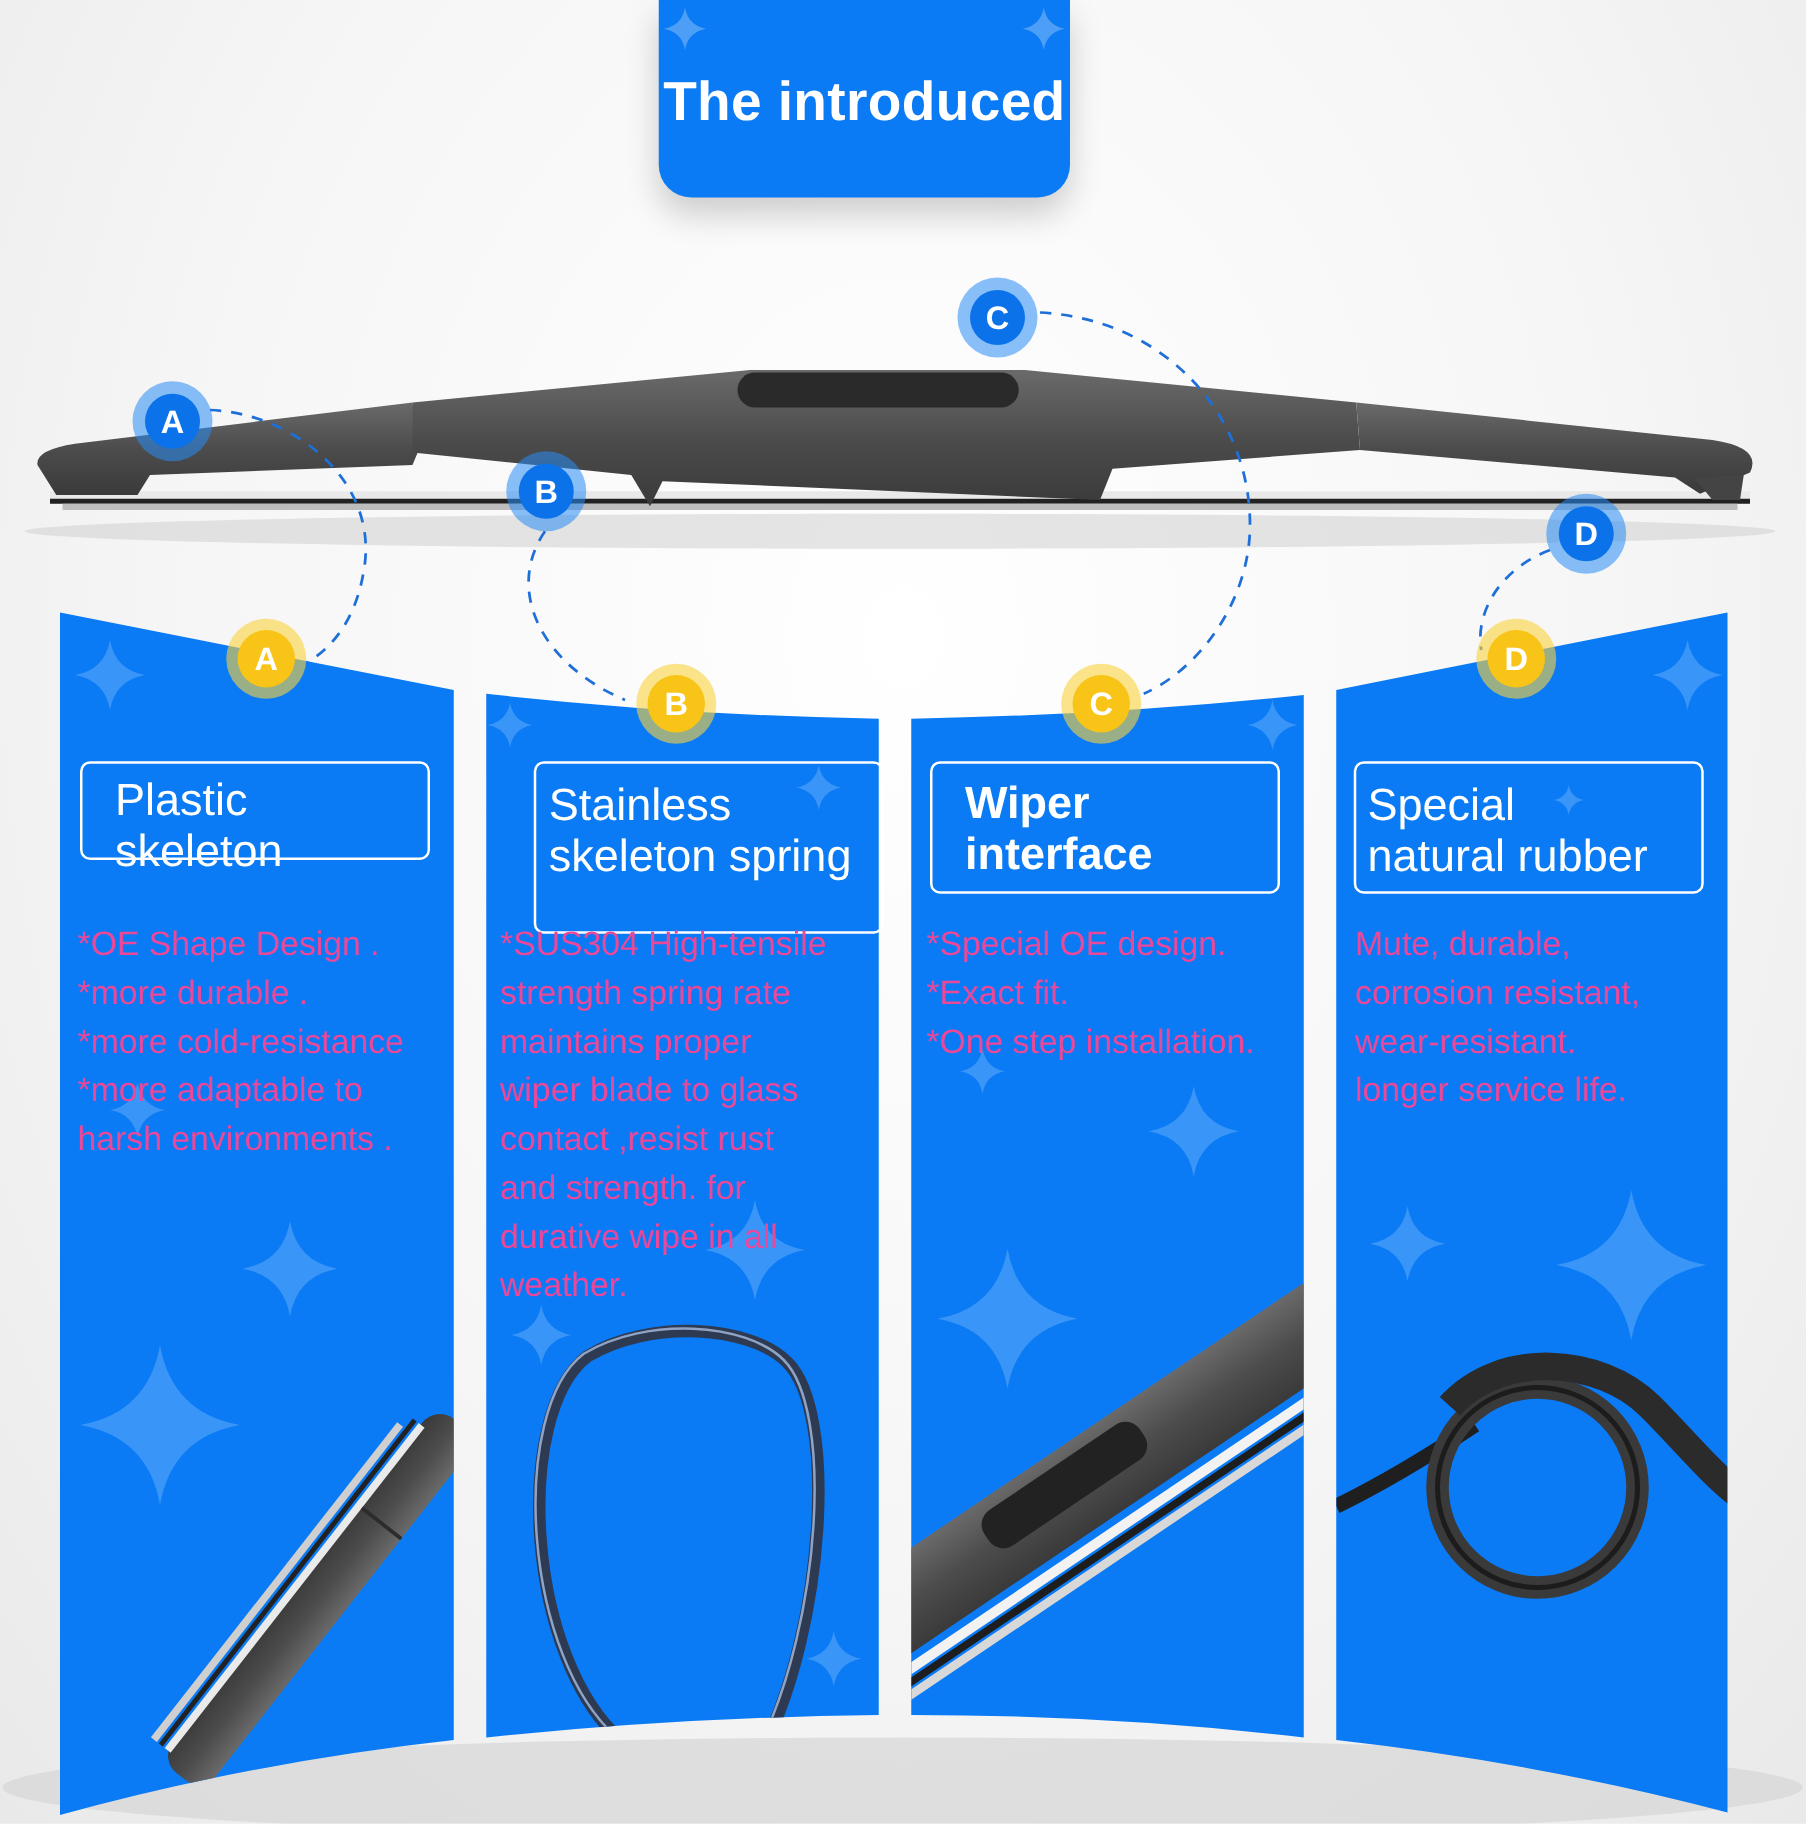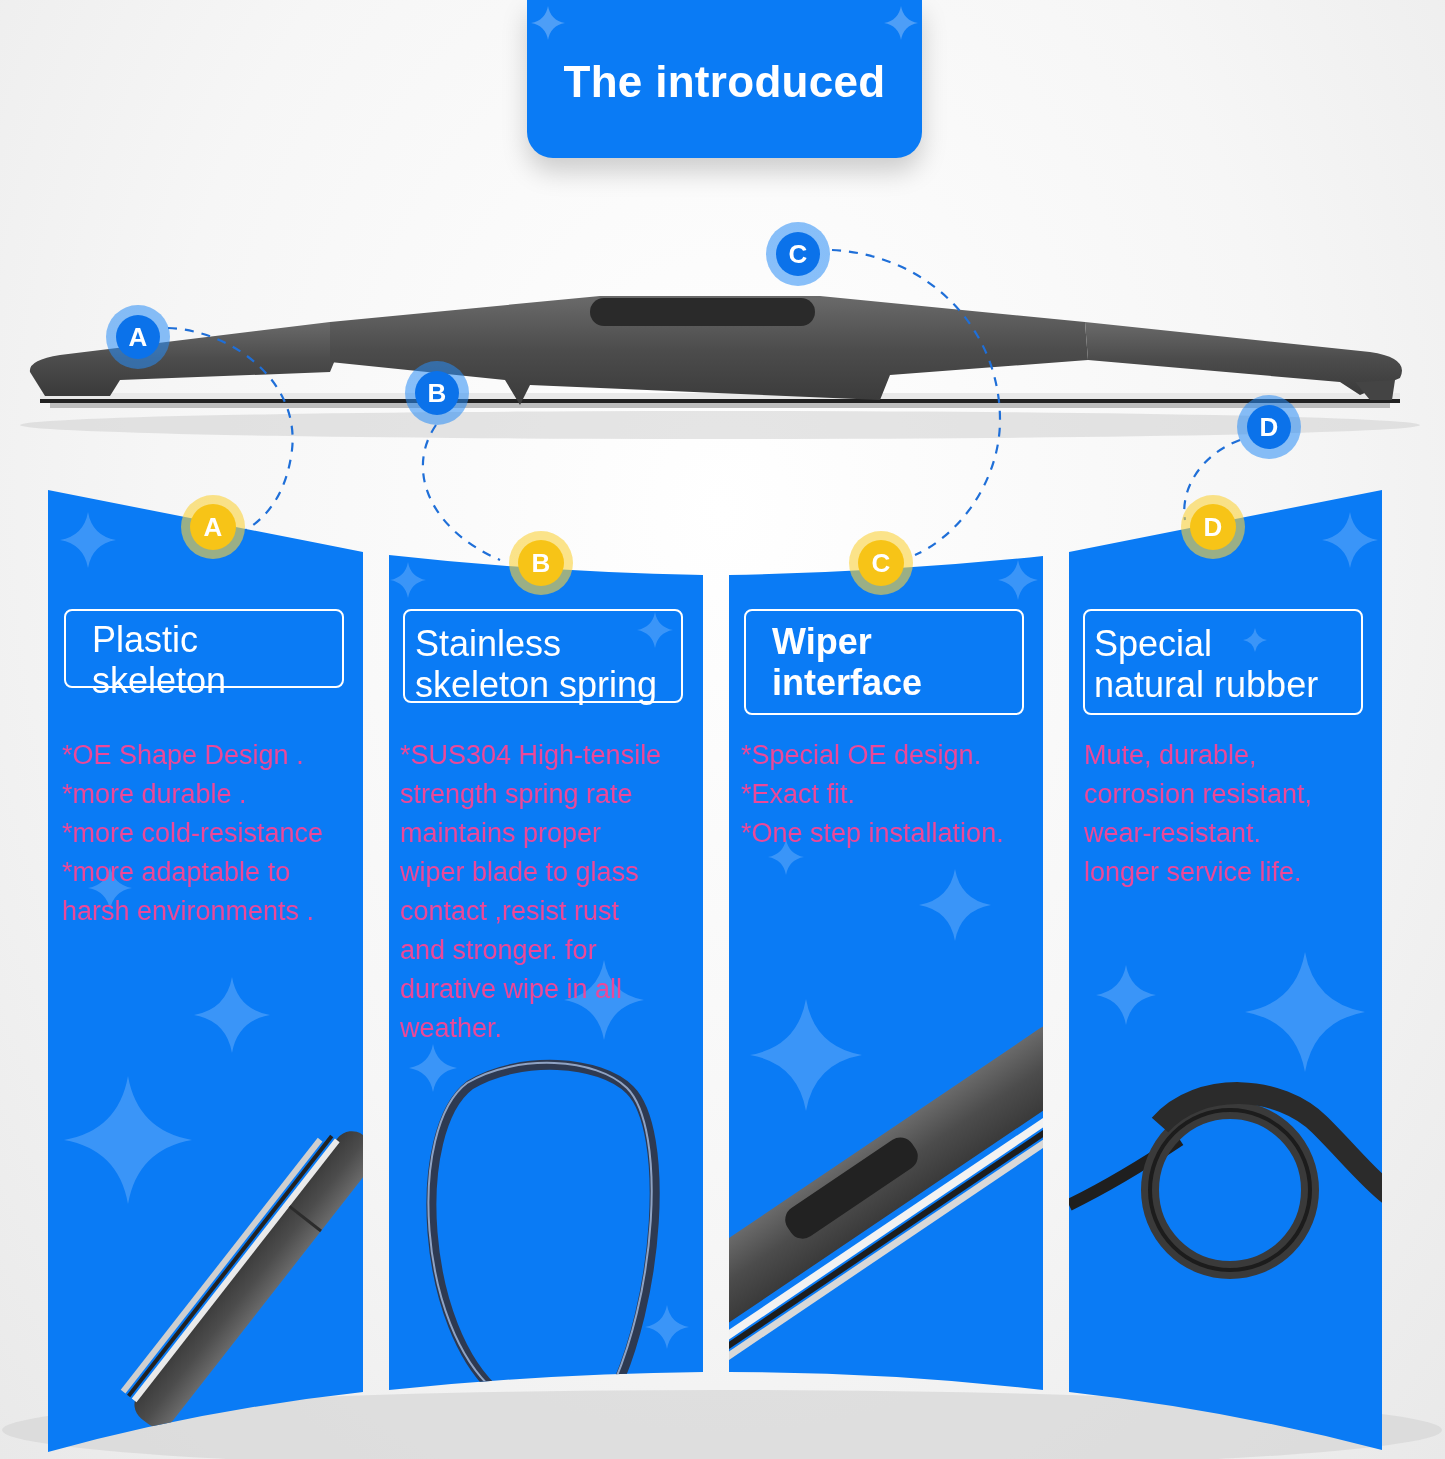--- a/index.html
+++ b/index.html
@@ -2,21 +2,21 @@
 <html><head>
 <meta charset="utf-8">
 <style>
   html, body { margin: 0; padding: 0; }
   body {
     width: 1445px; height: 1459px; position: relative; overflow: hidden;
     background: radial-gradient(ellipse at 50% 35%, #ffffff 0%, #f6f6f6 55%, #e9e9e9 100%);
     font-family: "Liberation Sans", "DejaVu Sans", sans-serif;
   }
   .title-card {
-    position: absolute; left: 527px; top: 0; width: 395px; height: 158px;
+    position: absolute; left: 527px; top: 0; width: 329px; height: 158px;
     background: #0a7bf5; border-radius: 0 0 26px 26px;
     box-shadow: 0 14px 26px rgba(0,0,0,0.18);
     color: #fff; display: flex; flex-direction: column; align-items: center; justify-content: center;
     padding-top: 6px; box-sizing: border-box;
   }
   .title-card .line { font-weight: 700; font-size: 44px; line-height: 54px; letter-spacing: 0.3px; }
   .sparkle { position: absolute; }
   .sparkle svg { display: block; }
   .stage { position: absolute; left: 0; top: 0; width: 1445px; height: 1459px; pointer-events: none; }
   .stage * { pointer-events: auto; }
@@ -207,33 +207,33 @@
   </div>
 </div>
 <div class="body-lines" style="left:62px;top:736px;">
   <div>*OE Shape Design .</div>
   <div>*more durable .</div>
   <div>*more cold-resistance</div>
   <div>*more adaptable to</div>
   <div>harsh environments .</div>
 </div>
 
-<div class="box" style="left:403px;top:609px;width:280px;height:94px;">
+<div class="box" style="left:427px;top:609px;width:280px;height:138px;">
   <div class="hd" style="left:10px;top:12px;">
     <div>Stainless</div>
     <div>skeleton spring</div>
   </div>
 </div>
 <div class="body-lines" style="left:400px;top:736px;">
   <div>*SUS304 High-tensile</div>
   <div>strength spring rate</div>
   <div>maintains proper</div>
   <div>wiper blade to glass</div>
   <div>contact ,resist rust</div>
-  <div>and stronger. for</div>
+  <div>and strength. for</div>
   <div>durative wipe in all</div>
   <div>weather.</div>
 </div>
 
 <div class="box" style="left:744px;top:609px;width:280px;height:106px;">
   <div class="hd bold" style="top:10px;">
     <div>Wiper</div>
     <div>interface</div>
   </div>
 </div>

